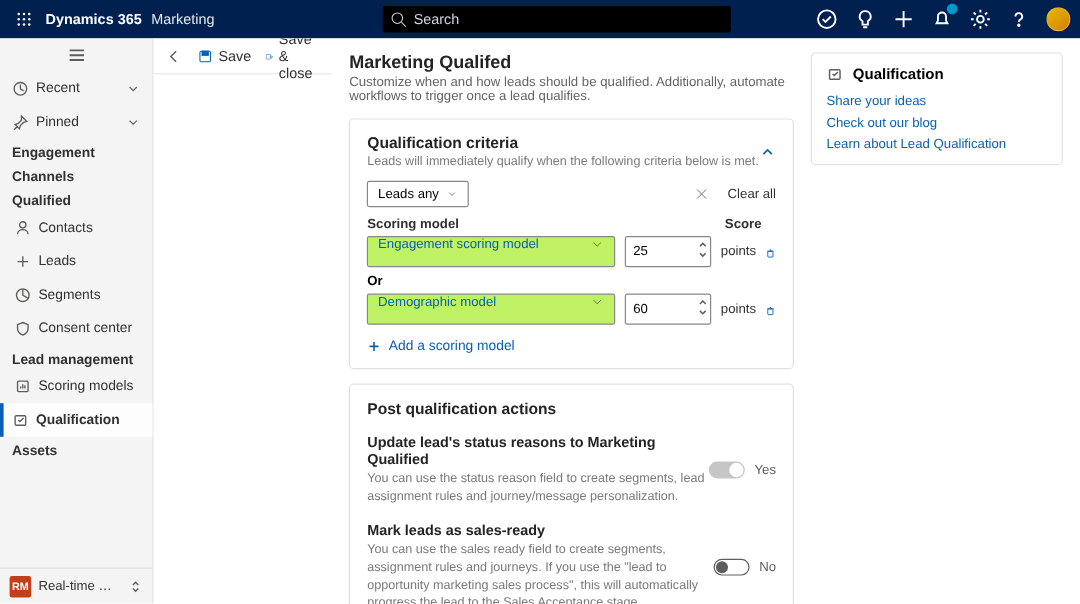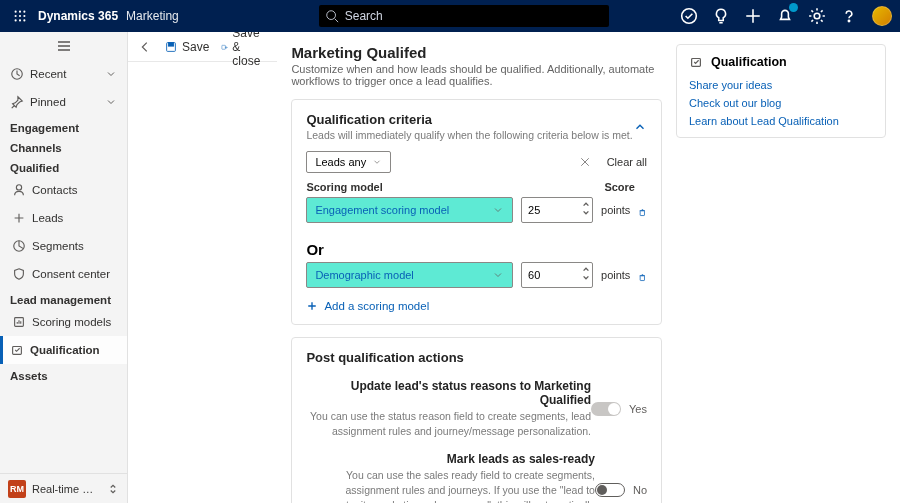--- a/index.html
+++ b/index.html
@@ -46,34 +46,34 @@
 .cardtitle{ font-size:13px; font-weight:600; color:#242424;}
 .cardsub{ font-size:10.5px; color:#7a7a7a; margin-top:2px;}
 .cardhead .chev{ margin-left:auto; width:14px;height:14px; cursor:pointer;}
 .cardhead .chev svg{stroke:#0860b6;fill:none;stroke-width:1.6;}
 .matchrow{ display:flex; align-items:center; margin-top:10px; gap:10px;}
 .matchbtn{ border:1px solid #8a8886; padding:4px 8px; font-size:11px; border-radius:2px; display:flex; align-items:center; gap:6px; cursor:pointer; background:#fff;}
 .clearall{ margin-left:auto; font-size:11px; color:#323130; display:flex; align-items:flex-start; gap:16px; cursor:pointer;}
 .fldlabels{ display:flex; margin-top:8px; font-size:11px; font-weight:600; color:#323130;}
 .fldlabels .lsm{width:298px;}
 .scorerow{ display:flex; align-items:center; gap:8px; margin-top:4px;}
-.dropdown{ width:324px; height:26px; border:1px solid #8a8886; border-radius:2px; display:flex; align-items:center; padding:0 8px; font-size:11px; color:#0860b6; cursor:pointer; background:#5eead4;}
+.dropdown{ width:324px; height:26px; border:1px solid #8a8886; border-radius:2px; display:flex; align-items:flex-start; padding:0 8px; font-size:11px; color:#0860b6; cursor:pointer; background:#bef264;}
 .dropdown .spacer{flex:1;}
 .numbox{position:relative;width:72px;}
 .numinput{ width:72px; height:26px; border:1px solid #8a8886; border-radius:2px; padding:0 18px 0 6px; font-size:11px; }
 .spin{position:absolute;right:3px;top:3px;display:flex;flex-direction:column;gap:1px;}
 .spin svg{width:8px;height:8px;stroke:#605e5c;fill:none;stroke-width:1.6;cursor:pointer;}
 .unit{font-size:11px;color:#323130;}
 .delic{ margin-left:auto; width:14px;height:14px; cursor:pointer;}
 .delic svg{stroke:#0860b6;fill:none;stroke-width:1.4;}
-.orlabel{ font-size:15px; font-weight:600; margin-top:18px; }
+.orlabel{ font-size:11px; font-weight:600; margin-top:6px; }
 .addlink{ display:flex; align-items:center; gap:6px; color:#0860b6; font-size:11.5px; margin-top:12px; cursor:pointer;}
 .addlink svg{stroke:#0860b6;fill:none;stroke-width:1.8;}
 .actionrow{ margin-top:14px; }
-.actionhead{display:flex; align-items:center;text-align:right;}
+.actionhead{display:flex; align-items:center;}
 .actiontitle{ font-size:12px; font-weight:600; color:#242424;}
 .actiondesc{ font-size:10.5px; color:#7a7a7a; margin-top:2px; max-width:420px; line-height:1.4;}
 .toggle{ margin-left:auto; display:flex; align-items:center; gap:8px; font-size:11px; color:#605e5c;}
 .togglepill{ width:30px; height:14px; background:#c8c6c4; border-radius:10px; position:relative; cursor:pointer;}
 .togglepill .knob{ width:12px;height:12px;background:#fff;border-radius:50%;position:absolute;top:1px;left:1px;}
 .togglepill.off{ background:#fff; border:1px solid #605e5c;}
 .togglepill.off .knob{ background:#605e5c; width:10px;height:10px;top:1px;left:1px;}
 .rpanel{ width:210px; }
 .rcard{ border:1px solid #e1e1e1; border-radius:4px; padding:10px 12px;}
 .rhead{ display:flex;align-items:center;gap:8px; font-size:12.5px; font-weight:600;}

